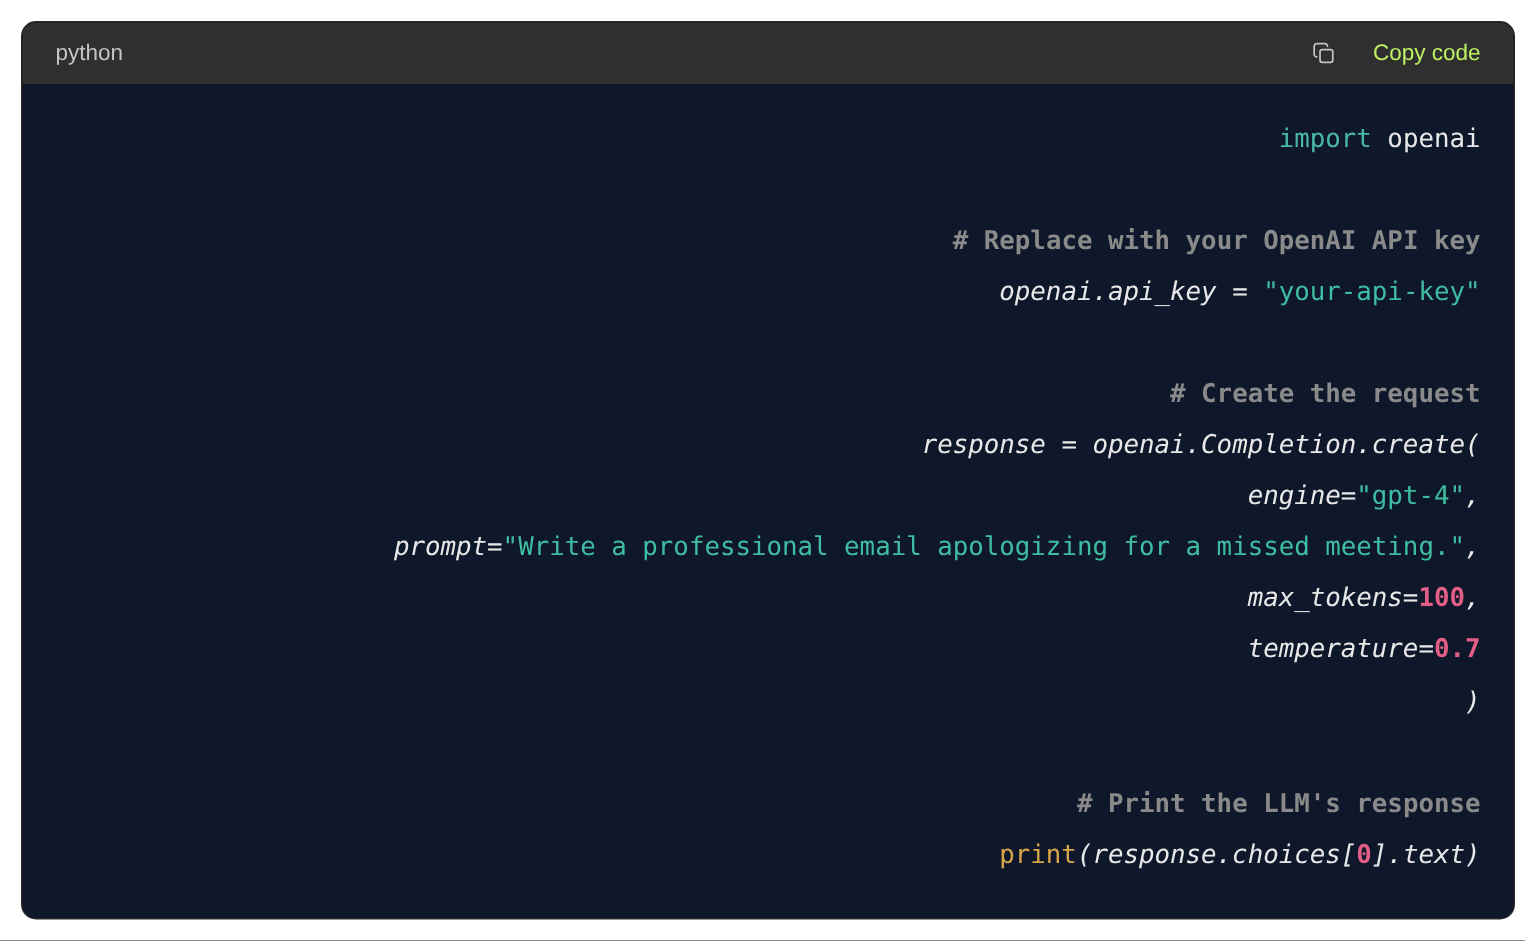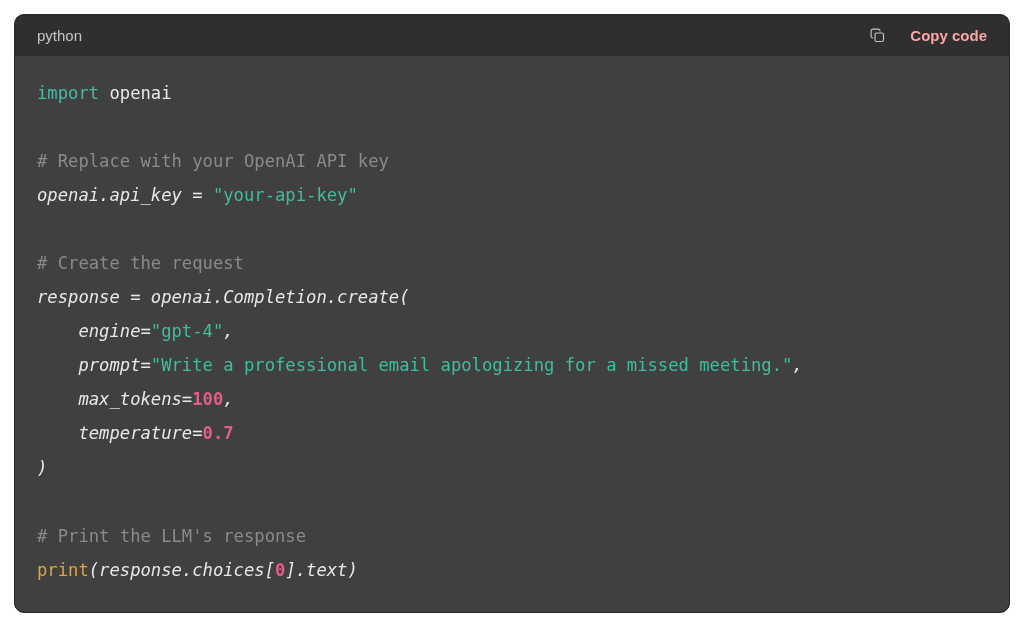--- a/index.html
+++ b/index.html
@@ -16,70 +16,70 @@
     }
     .code-block {
       width: 100%;
       height: 100%;
       border-radius: 10px;
       overflow: hidden;
       background: #0d0d0d;
       border: 1px solid #2a2a2a;
       display: flex;
       flex-direction: column;
+      text-align: right;
     }
     .header {
       background: #2f2f2f;
       display: flex;
       justify-content: space-between;
       align-items: center;
       padding: 12px 22px 12px 22px;
       color: #c5c5c5;
       font-family: -apple-system, BlinkMacSystemFont, "Segoe UI", Helvetica, Arial, sans-serif;
       font-size: 15px;
     }
     .lang-label {
       color: #c5c5c5;
     }
     .copy-button {
       display: flex;
       align-items: center;
       gap: 24px;
       cursor: pointer;
-      color: #fca5a5;
+      color: #bef264;
       font-size: 15px;
-      font-weight: bold;
     }
     .copy-icon {
       width: 17px;
       height: 17px;
       position: relative;
       display: inline-block;
     }
     .copy-icon svg {
       width: 17px;
       height: 17px;
       stroke: #c5c5c5;
       fill: none;
       stroke-width: 1.6;
     }
     .code-area {
       flex: 1;
-      background: #404040;
+      background: #0f172a;
       padding: 20px 22px;
       color: #e8e8e8;
       font-size: 17.2px;
       line-height: 1.98;
       white-space: pre;
       overflow: auto;
       font-family: ui-monospace, "SF Mono", Menlo, Monaco, Consolas, monospace;
     }
     .tok-keyword { color: #48b9a7; }
     .tok-module  { color: #e8e8e8; }
-    .tok-comment { color: #8a8a8a; }
+    .tok-comment { color: #8a8a8a; font-weight: bold; }
     .tok-default { color: #e8e8e8; font-style: italic; }
     .tok-string  { color: #3fbda0; }
     .tok-number  { color: #e25e86; font-weight: bold; }
     .tok-builtin { color: #d8a54a; }
   </style>
 </head>
 <body>
 
 <div class="code-block">
   <div class="header">

